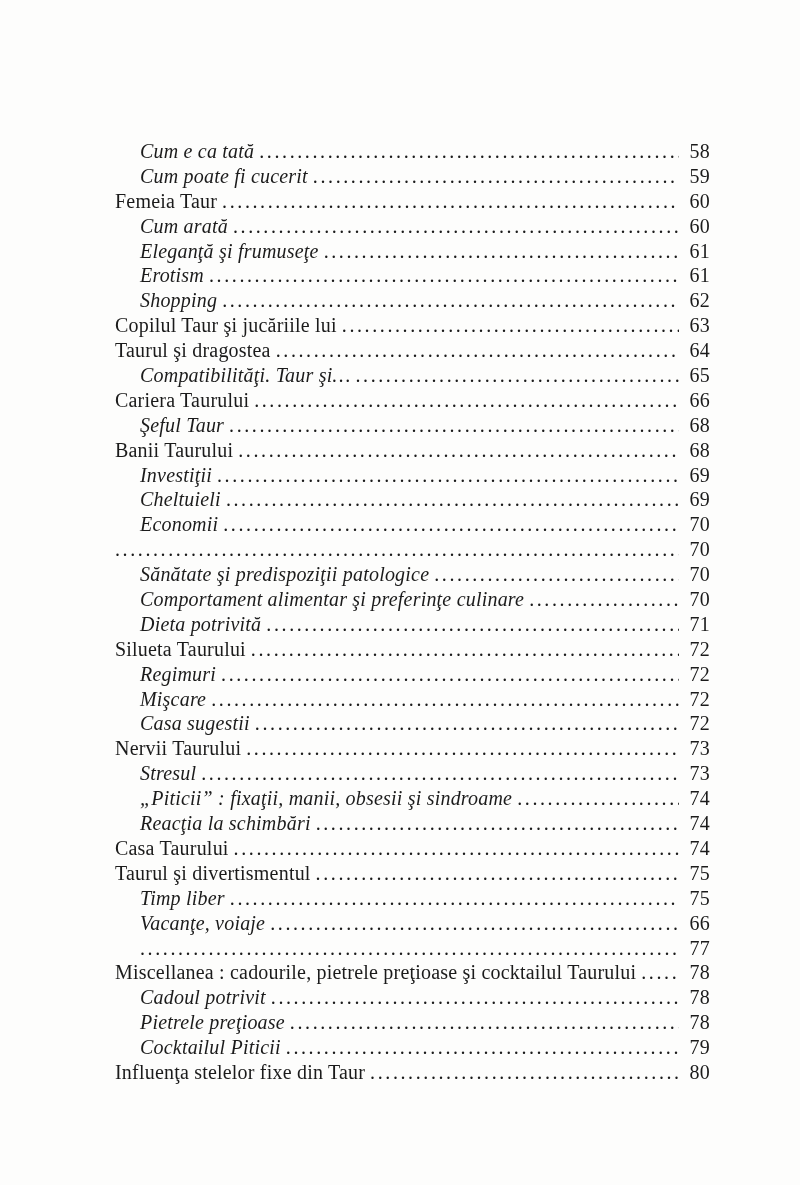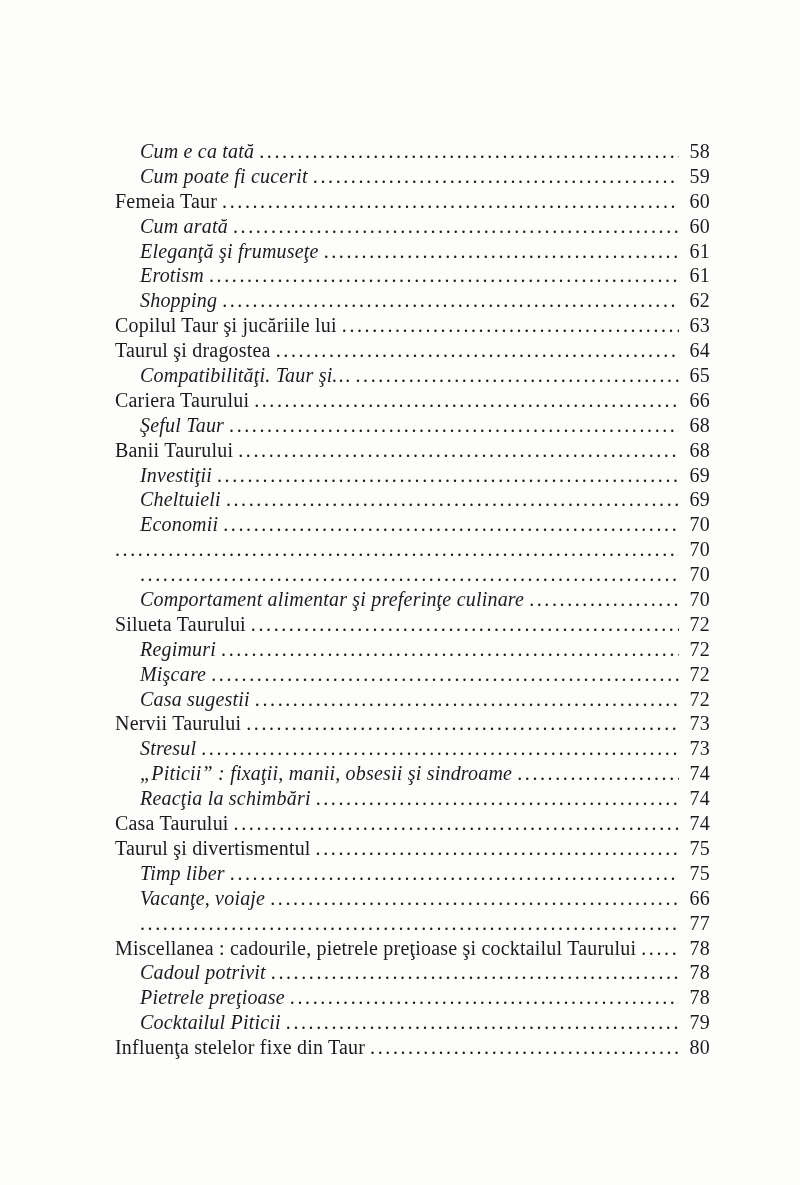--- a/index.html
+++ b/index.html
@@ -146,27 +146,33 @@
       <div class="row sub">
     <span class="title">Economii</span>
     <span class="dots"></span>
     <span class="pagenum">70</span>
   </div>
       <div class="row">
     <span class="dots"></span>
     <span class="pagenum">70</span>
   </div>
       <div class="row sub">
+    <span class="title">Sănătate şi predispoziţii patologice</span>
     <span class="dots"></span>
     <span class="pagenum">70</span>
   </div>
       <div class="row sub">
     <span class="title">Comportament alimentar şi preferinţe culinare</span>
     <span class="dots"></span>
     <span class="pagenum">70</span>
+  </div>
+      <div class="row sub">
+    <span class="title">Dieta potrivită</span>
+    <span class="dots"></span>
+    <span class="pagenum">71</span>
   </div>
       <div class="row">
     <span class="title">Silueta Taurului</span>
     <span class="dots"></span>
     <span class="pagenum">72</span>
   </div>
       <div class="row sub">
     <span class="title">Regimuri</span>
     <span class="dots"></span>
     <span class="pagenum">72</span>

